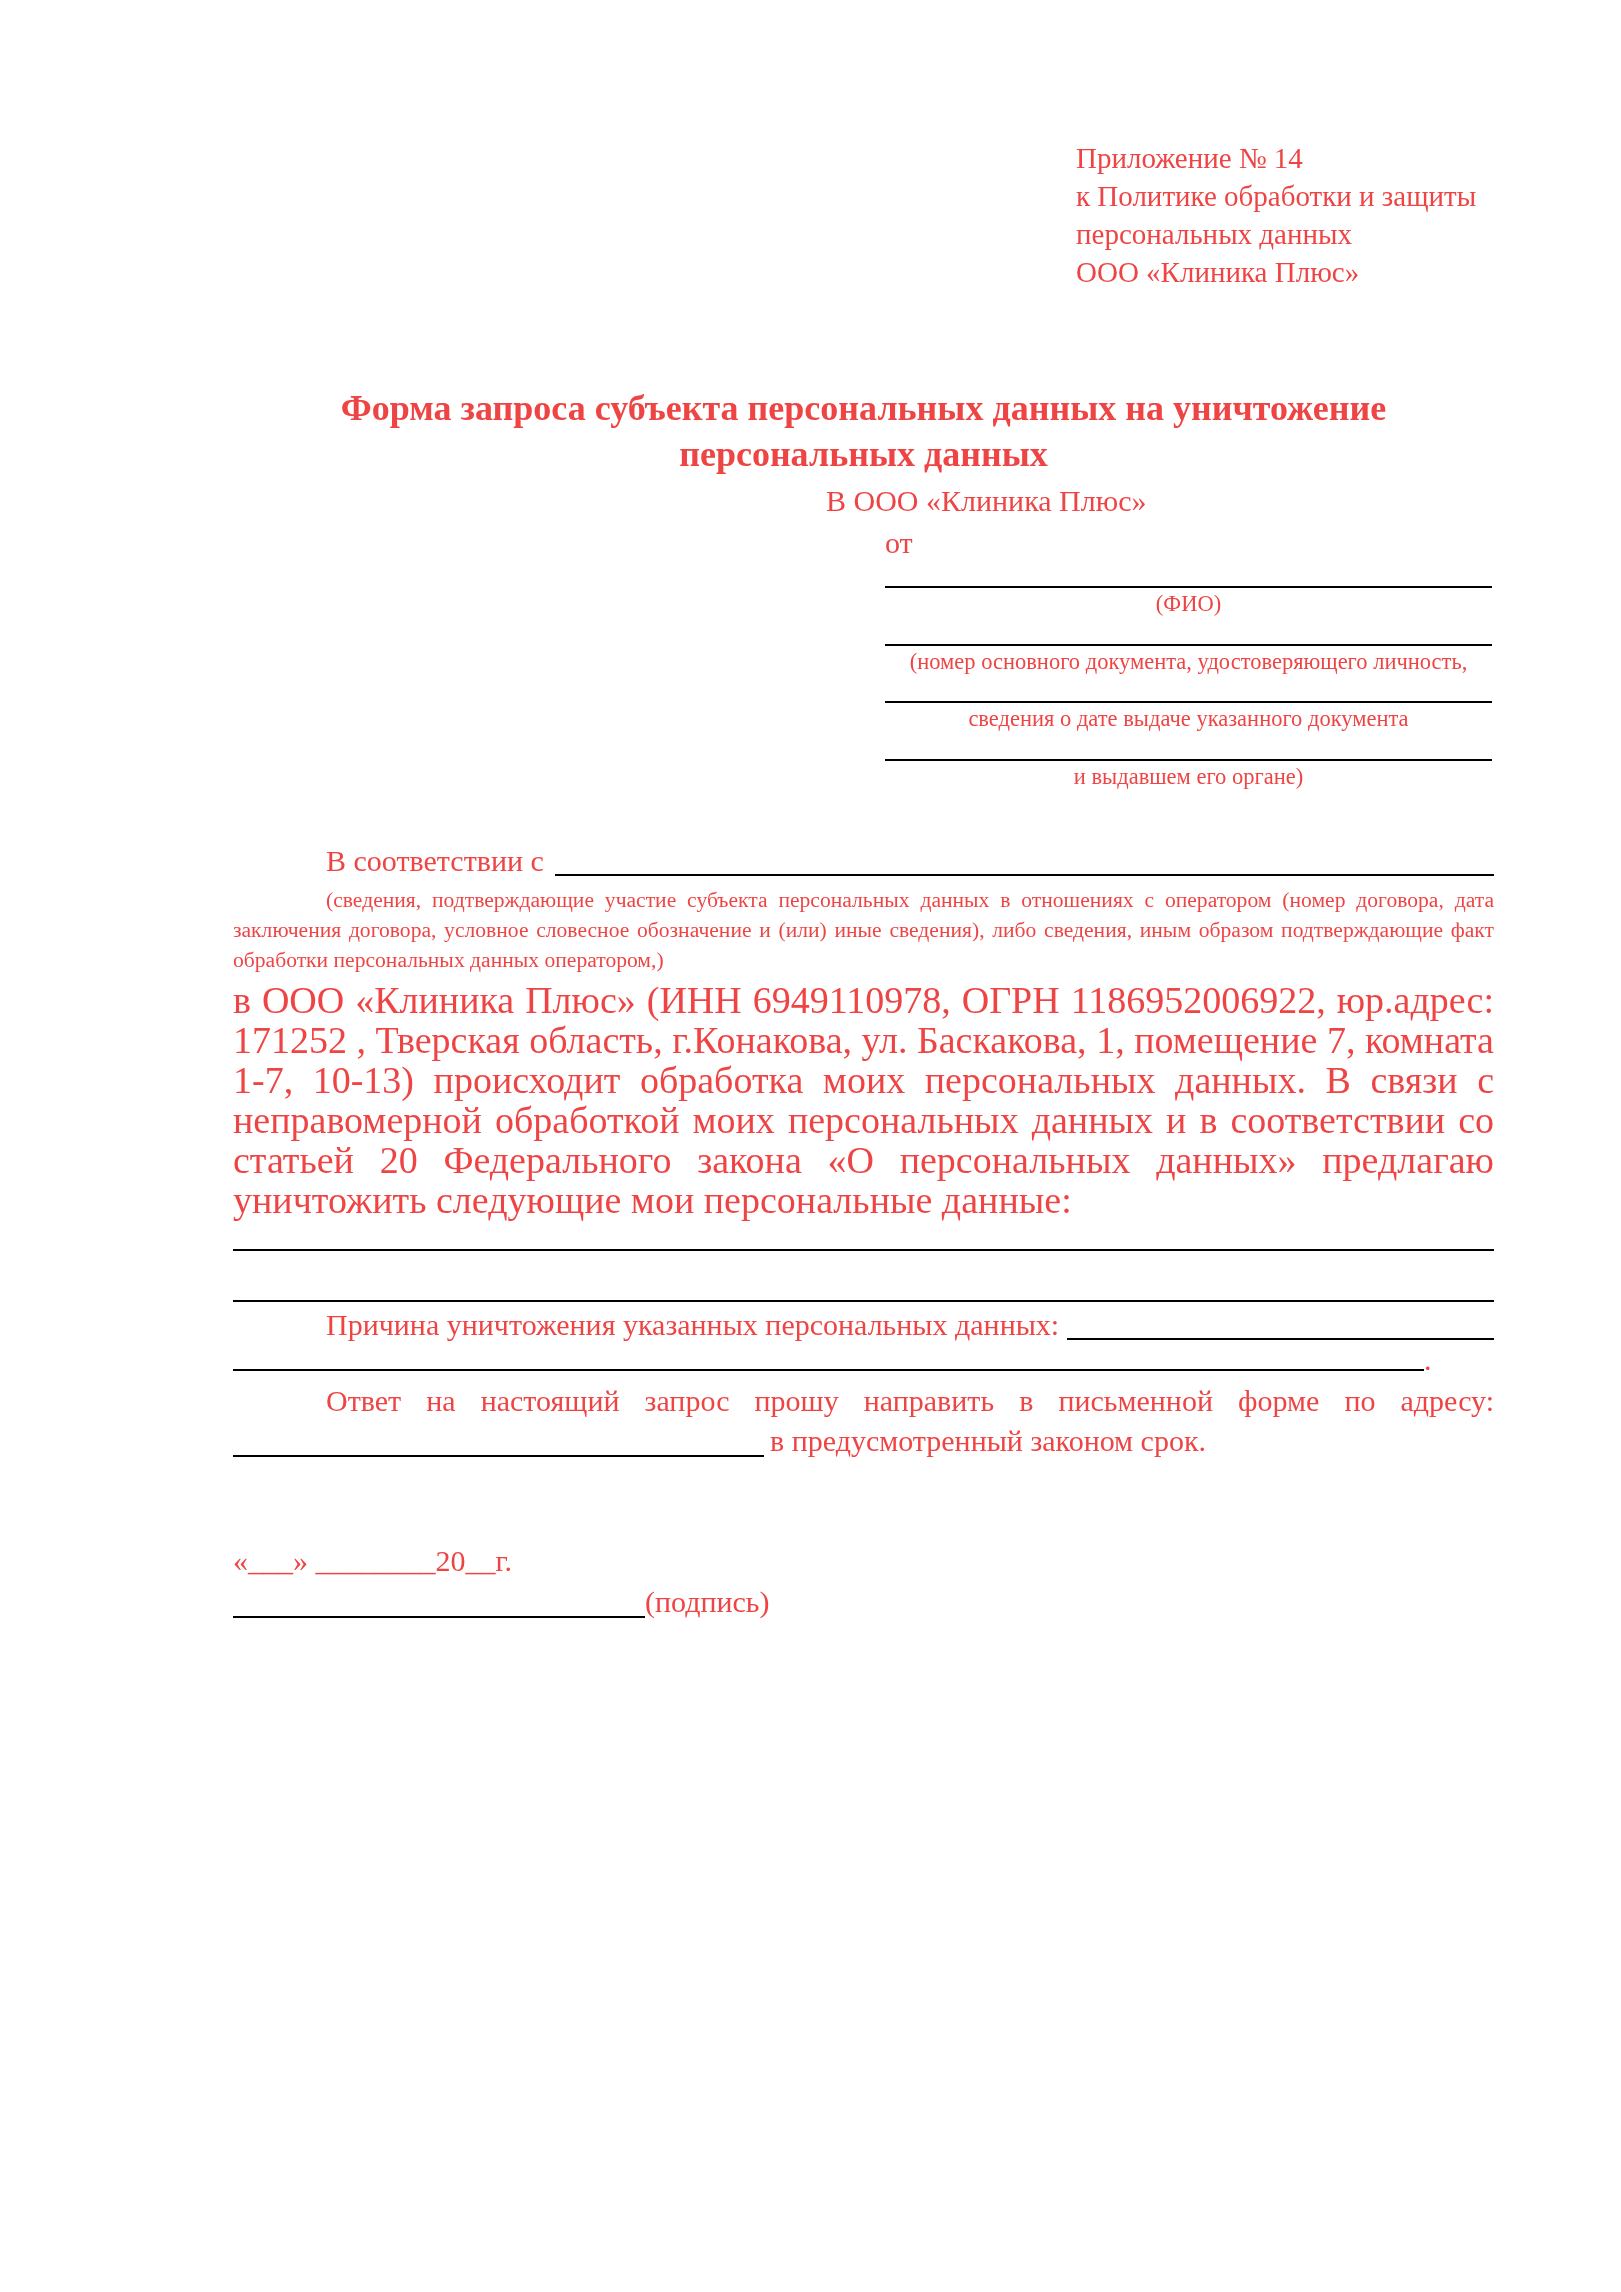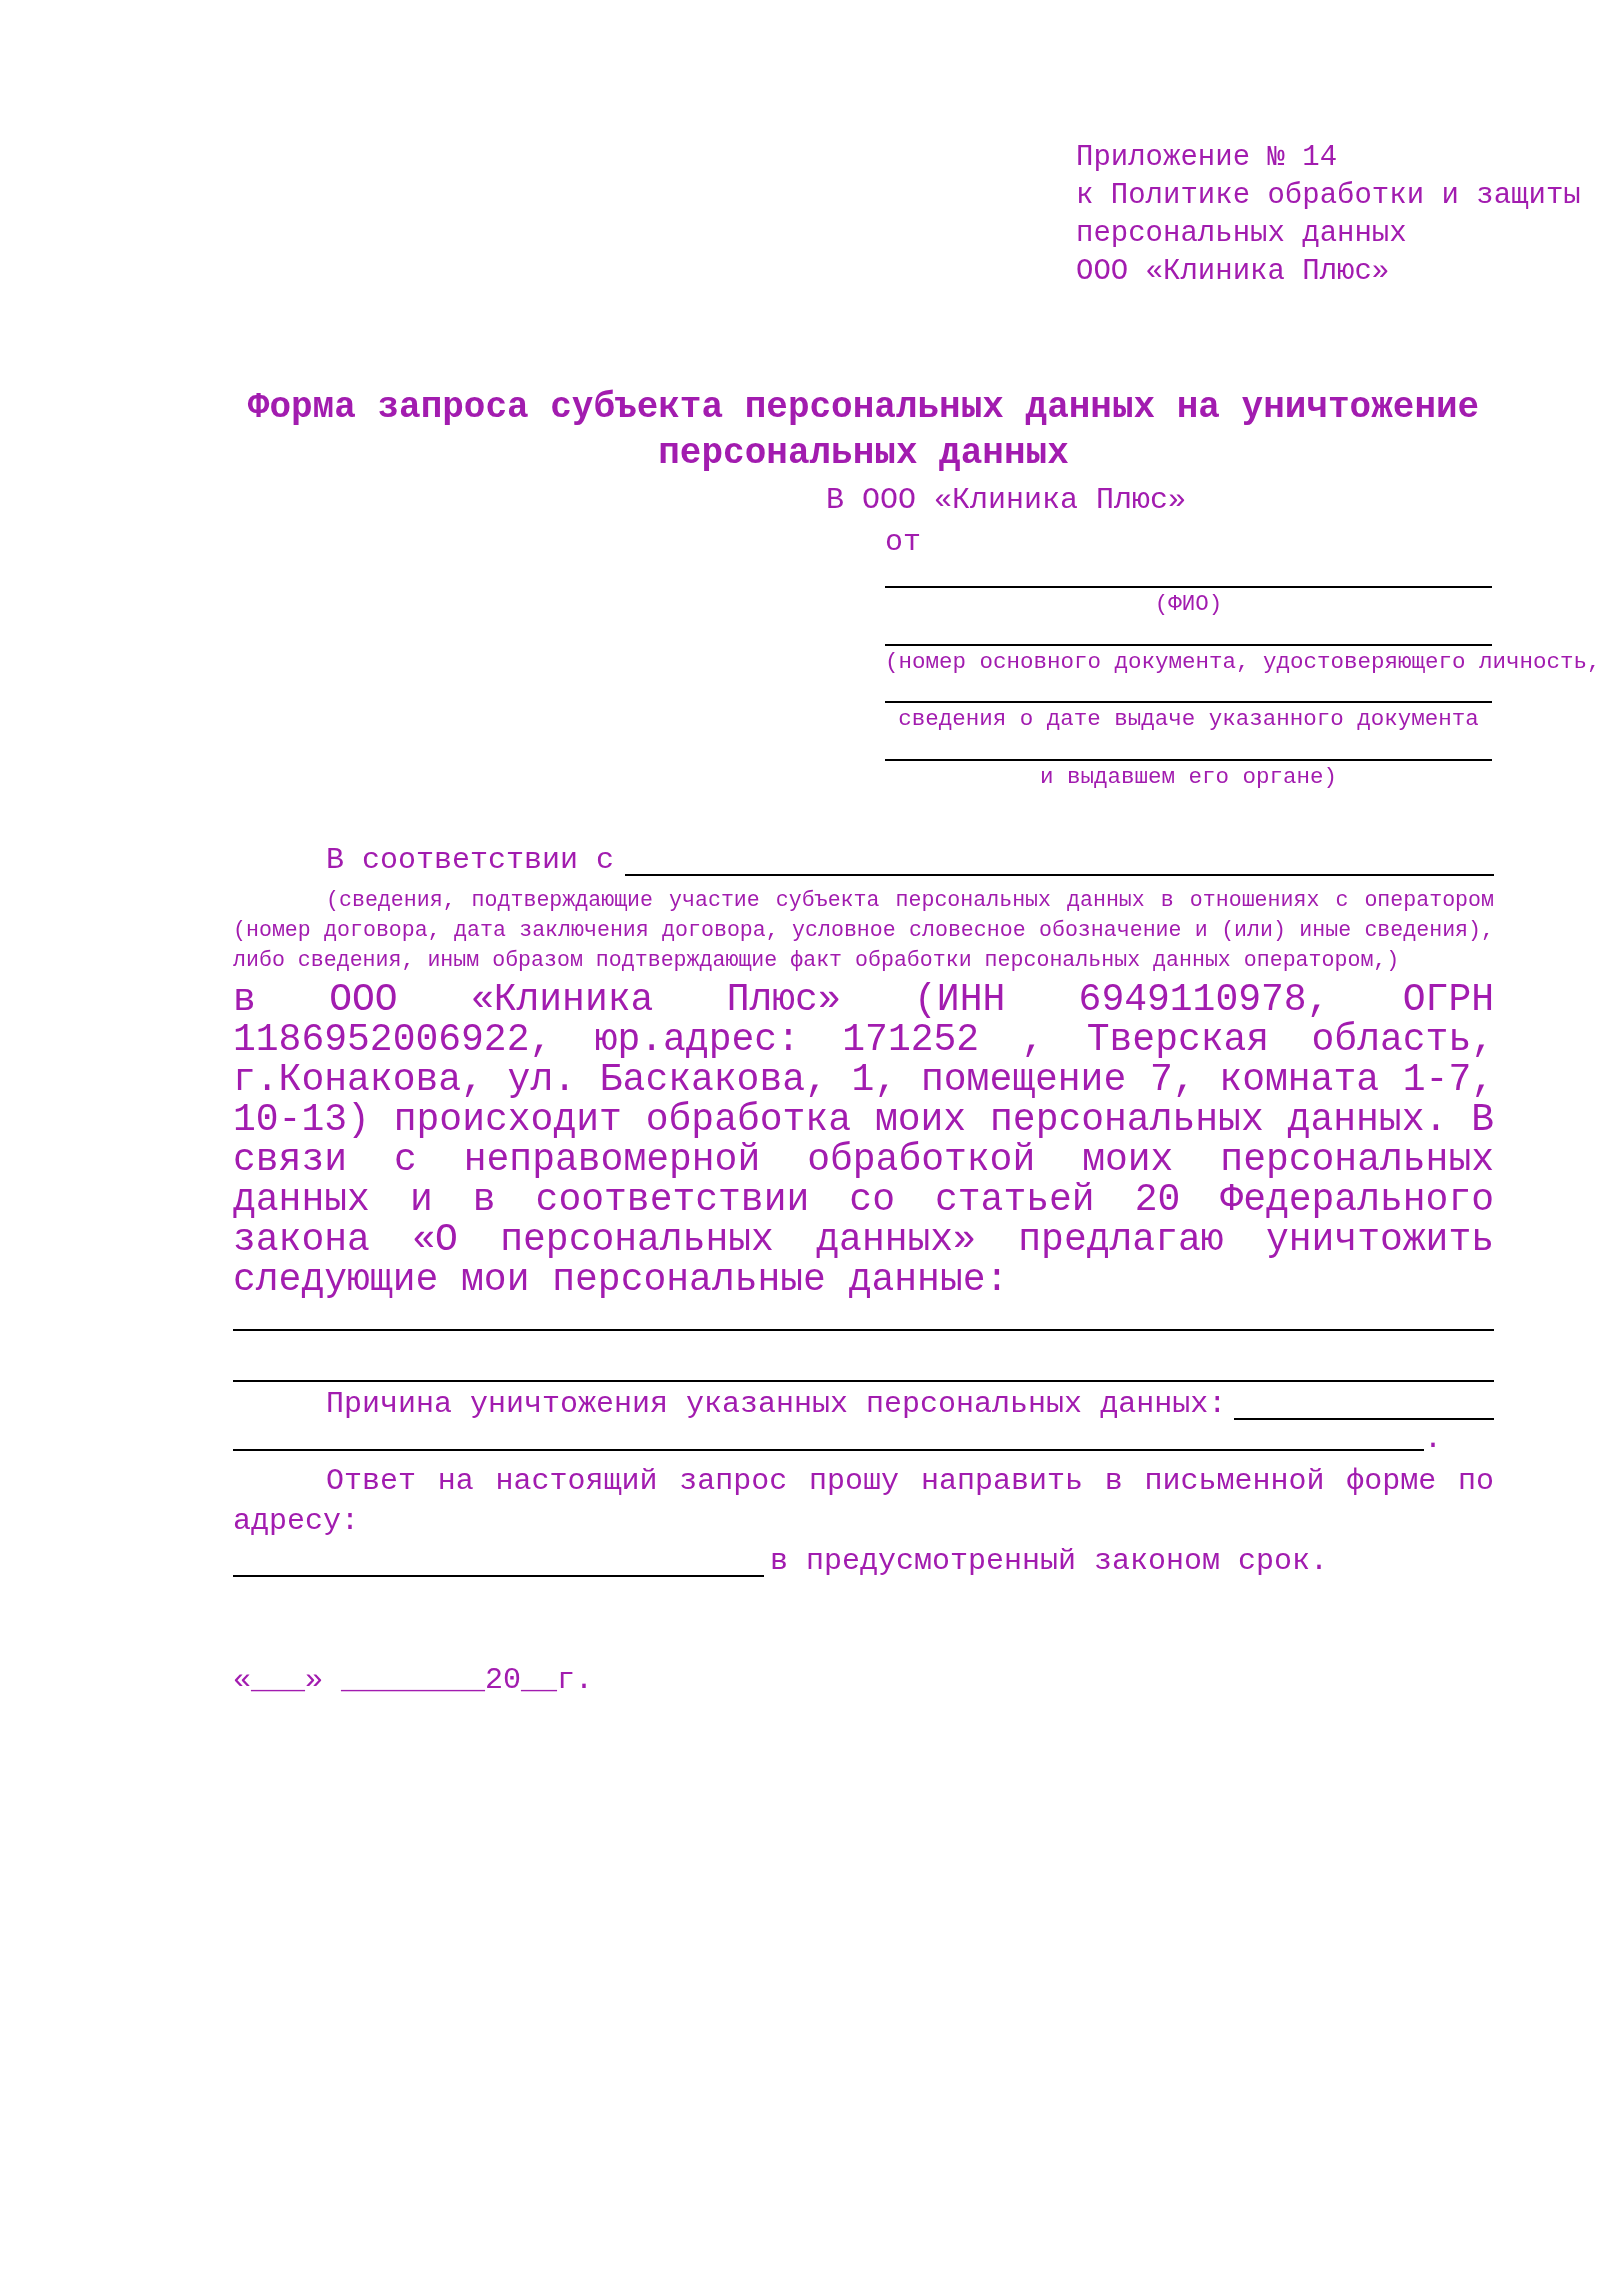--- a/index.html
+++ b/index.html
@@ -3,22 +3,22 @@
 <meta charset="utf-8">
 <style>
   * { margin: 0; padding: 0; box-sizing: border-box; }
   html, body { background: #e8e8e8; }
   .page {
     position: relative;
     width: 1621px;
     height: 2293px;
     margin: 0 auto;
     background: #ffffff;
-    color: #a21caf;
-    font-family: Liberation Mono, monospace;
+    color: #ef4444;
+    font-family: Liberation Serif, serif;
     overflow: hidden;
   }
   .content {
     padding: 0 127px 0 233px;
   }
   
   .header-block {
     margin-top: 139px;
     margin-left: 843px;
     font-size: 29px;
@@ -213,17 +213,21 @@
 
     <div class="reply-line1">Ответ на настоящий запрос прошу направить в письменной форме по адресу:</div>
 
     <div class="reply-line2">
       <span class="address-fill"></span>
       <span>в предусмотренный законом срок.</span>
     </div>
 
     <div class="sign-row">
       <div class="sign-left">«___» ________20__г.</div>
+      <div class="sign-right">
+        <span class="sig-rule"></span>
+        <span>(подпись)</span>
+      </div>
     </div>
 
   </div>
 </div>
 
 
 </body></html>

